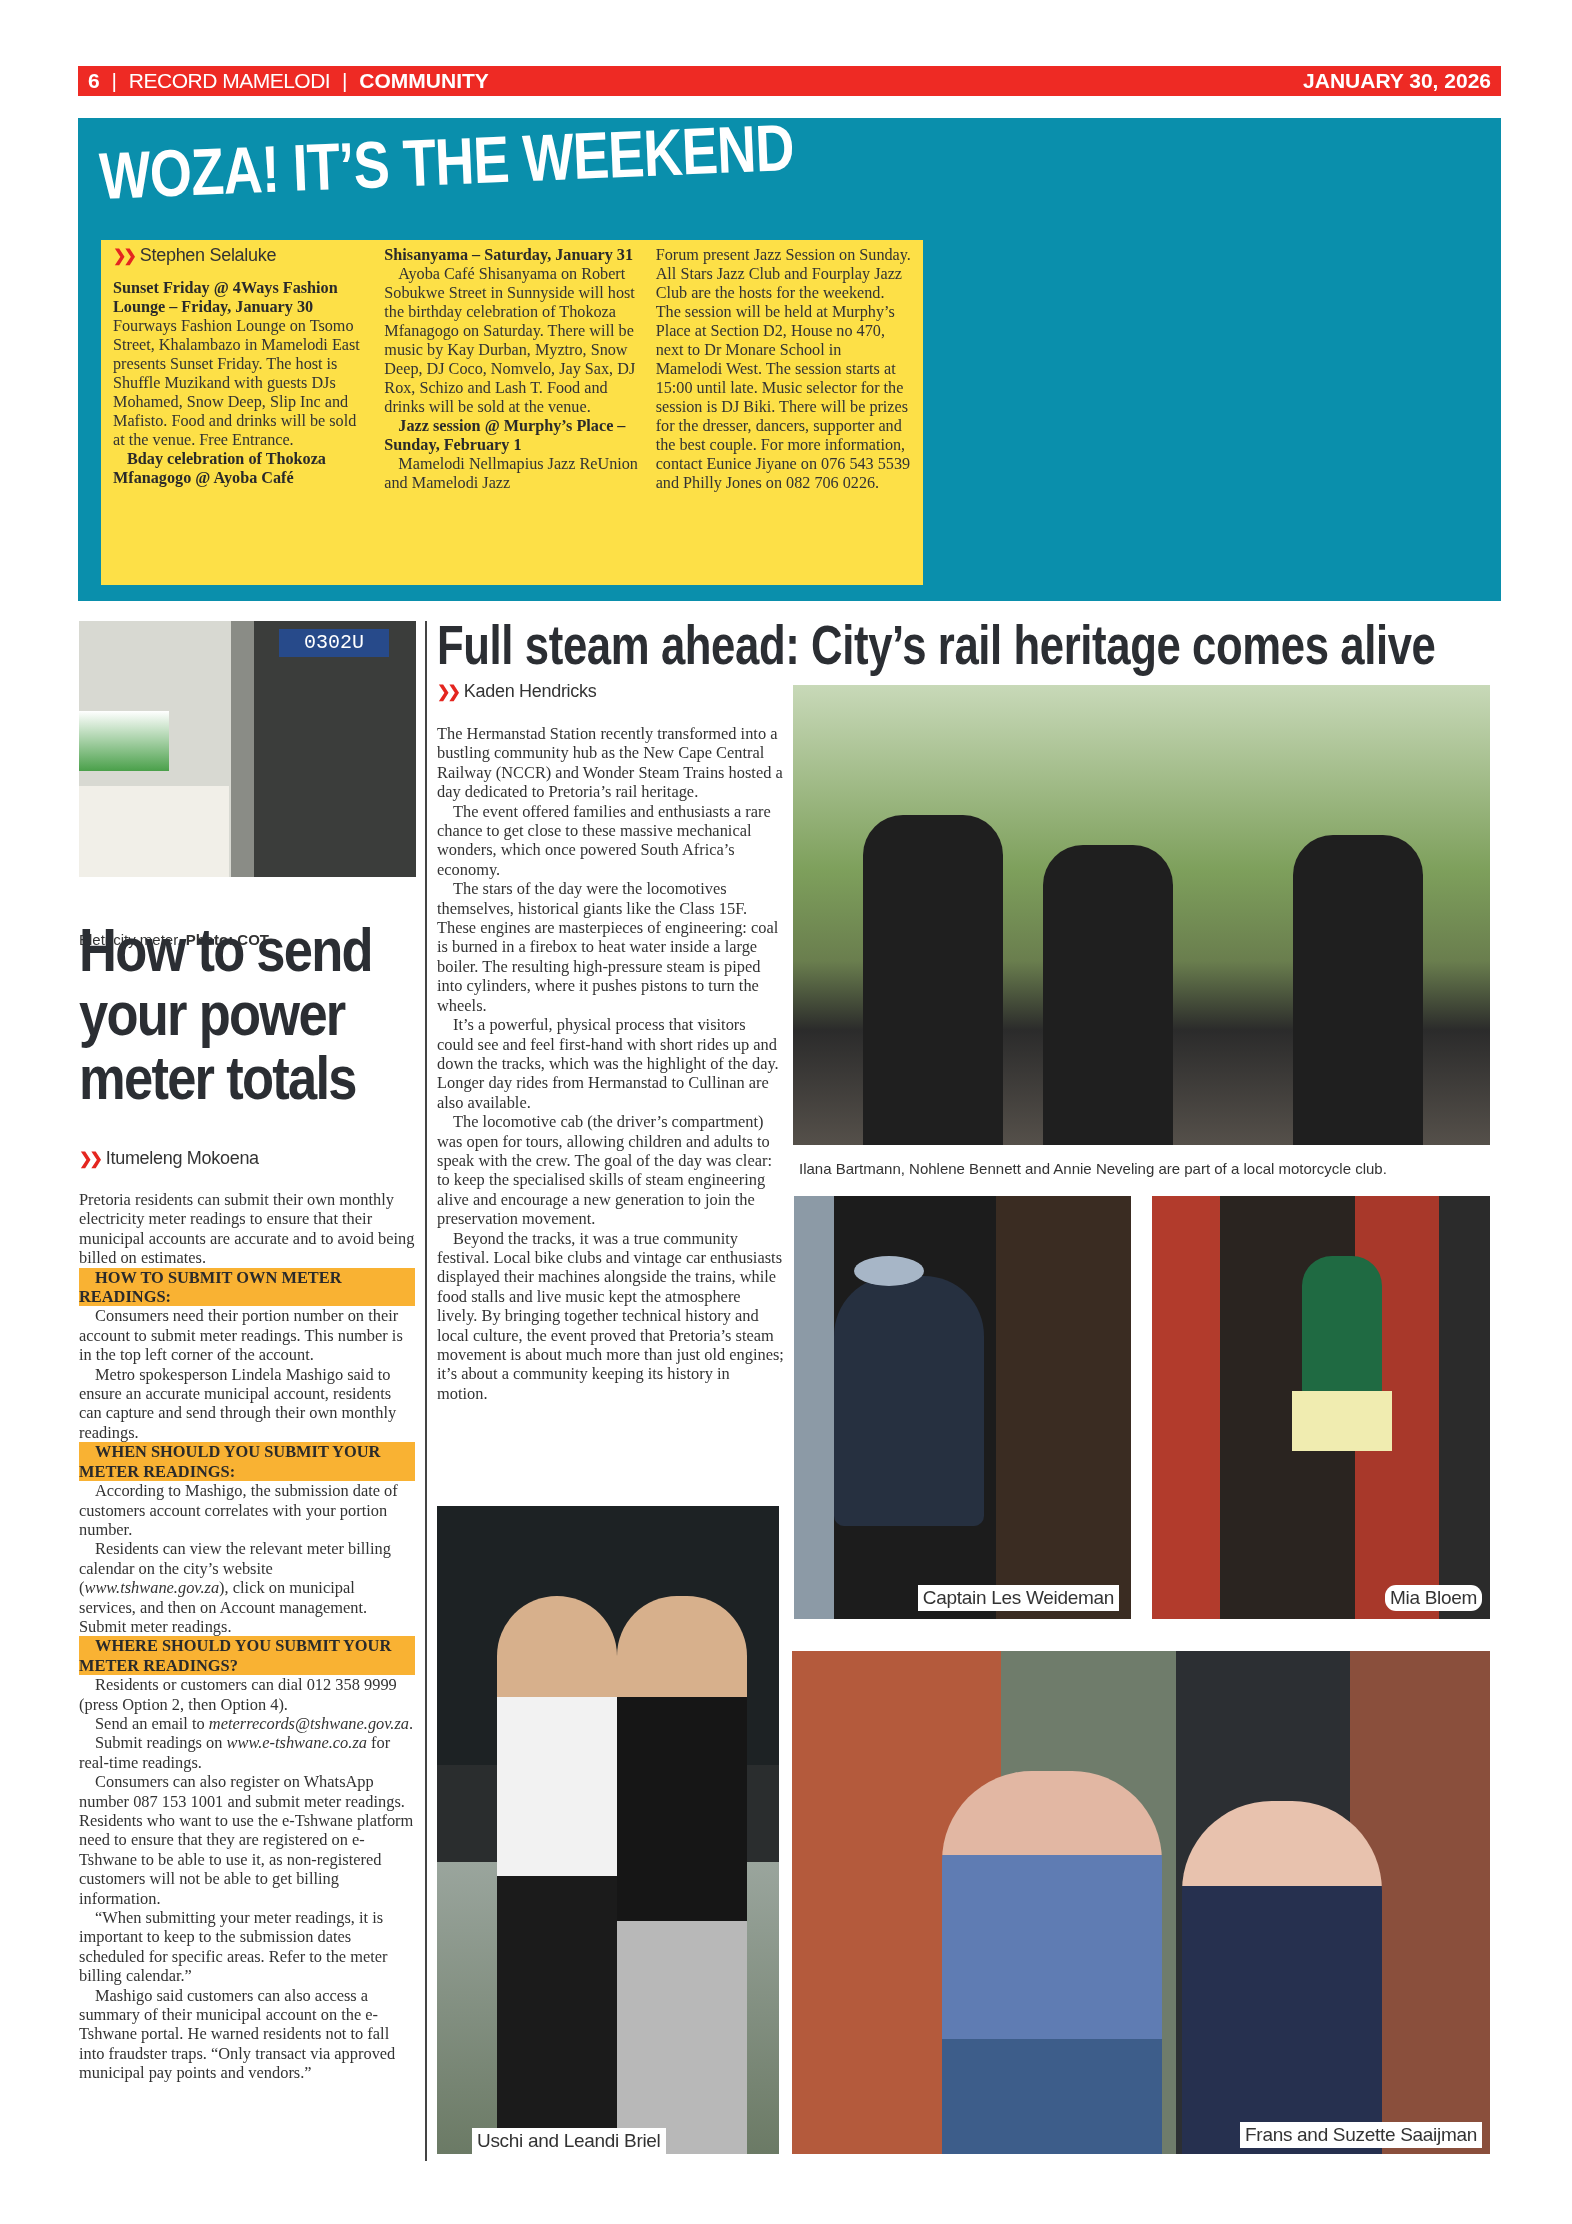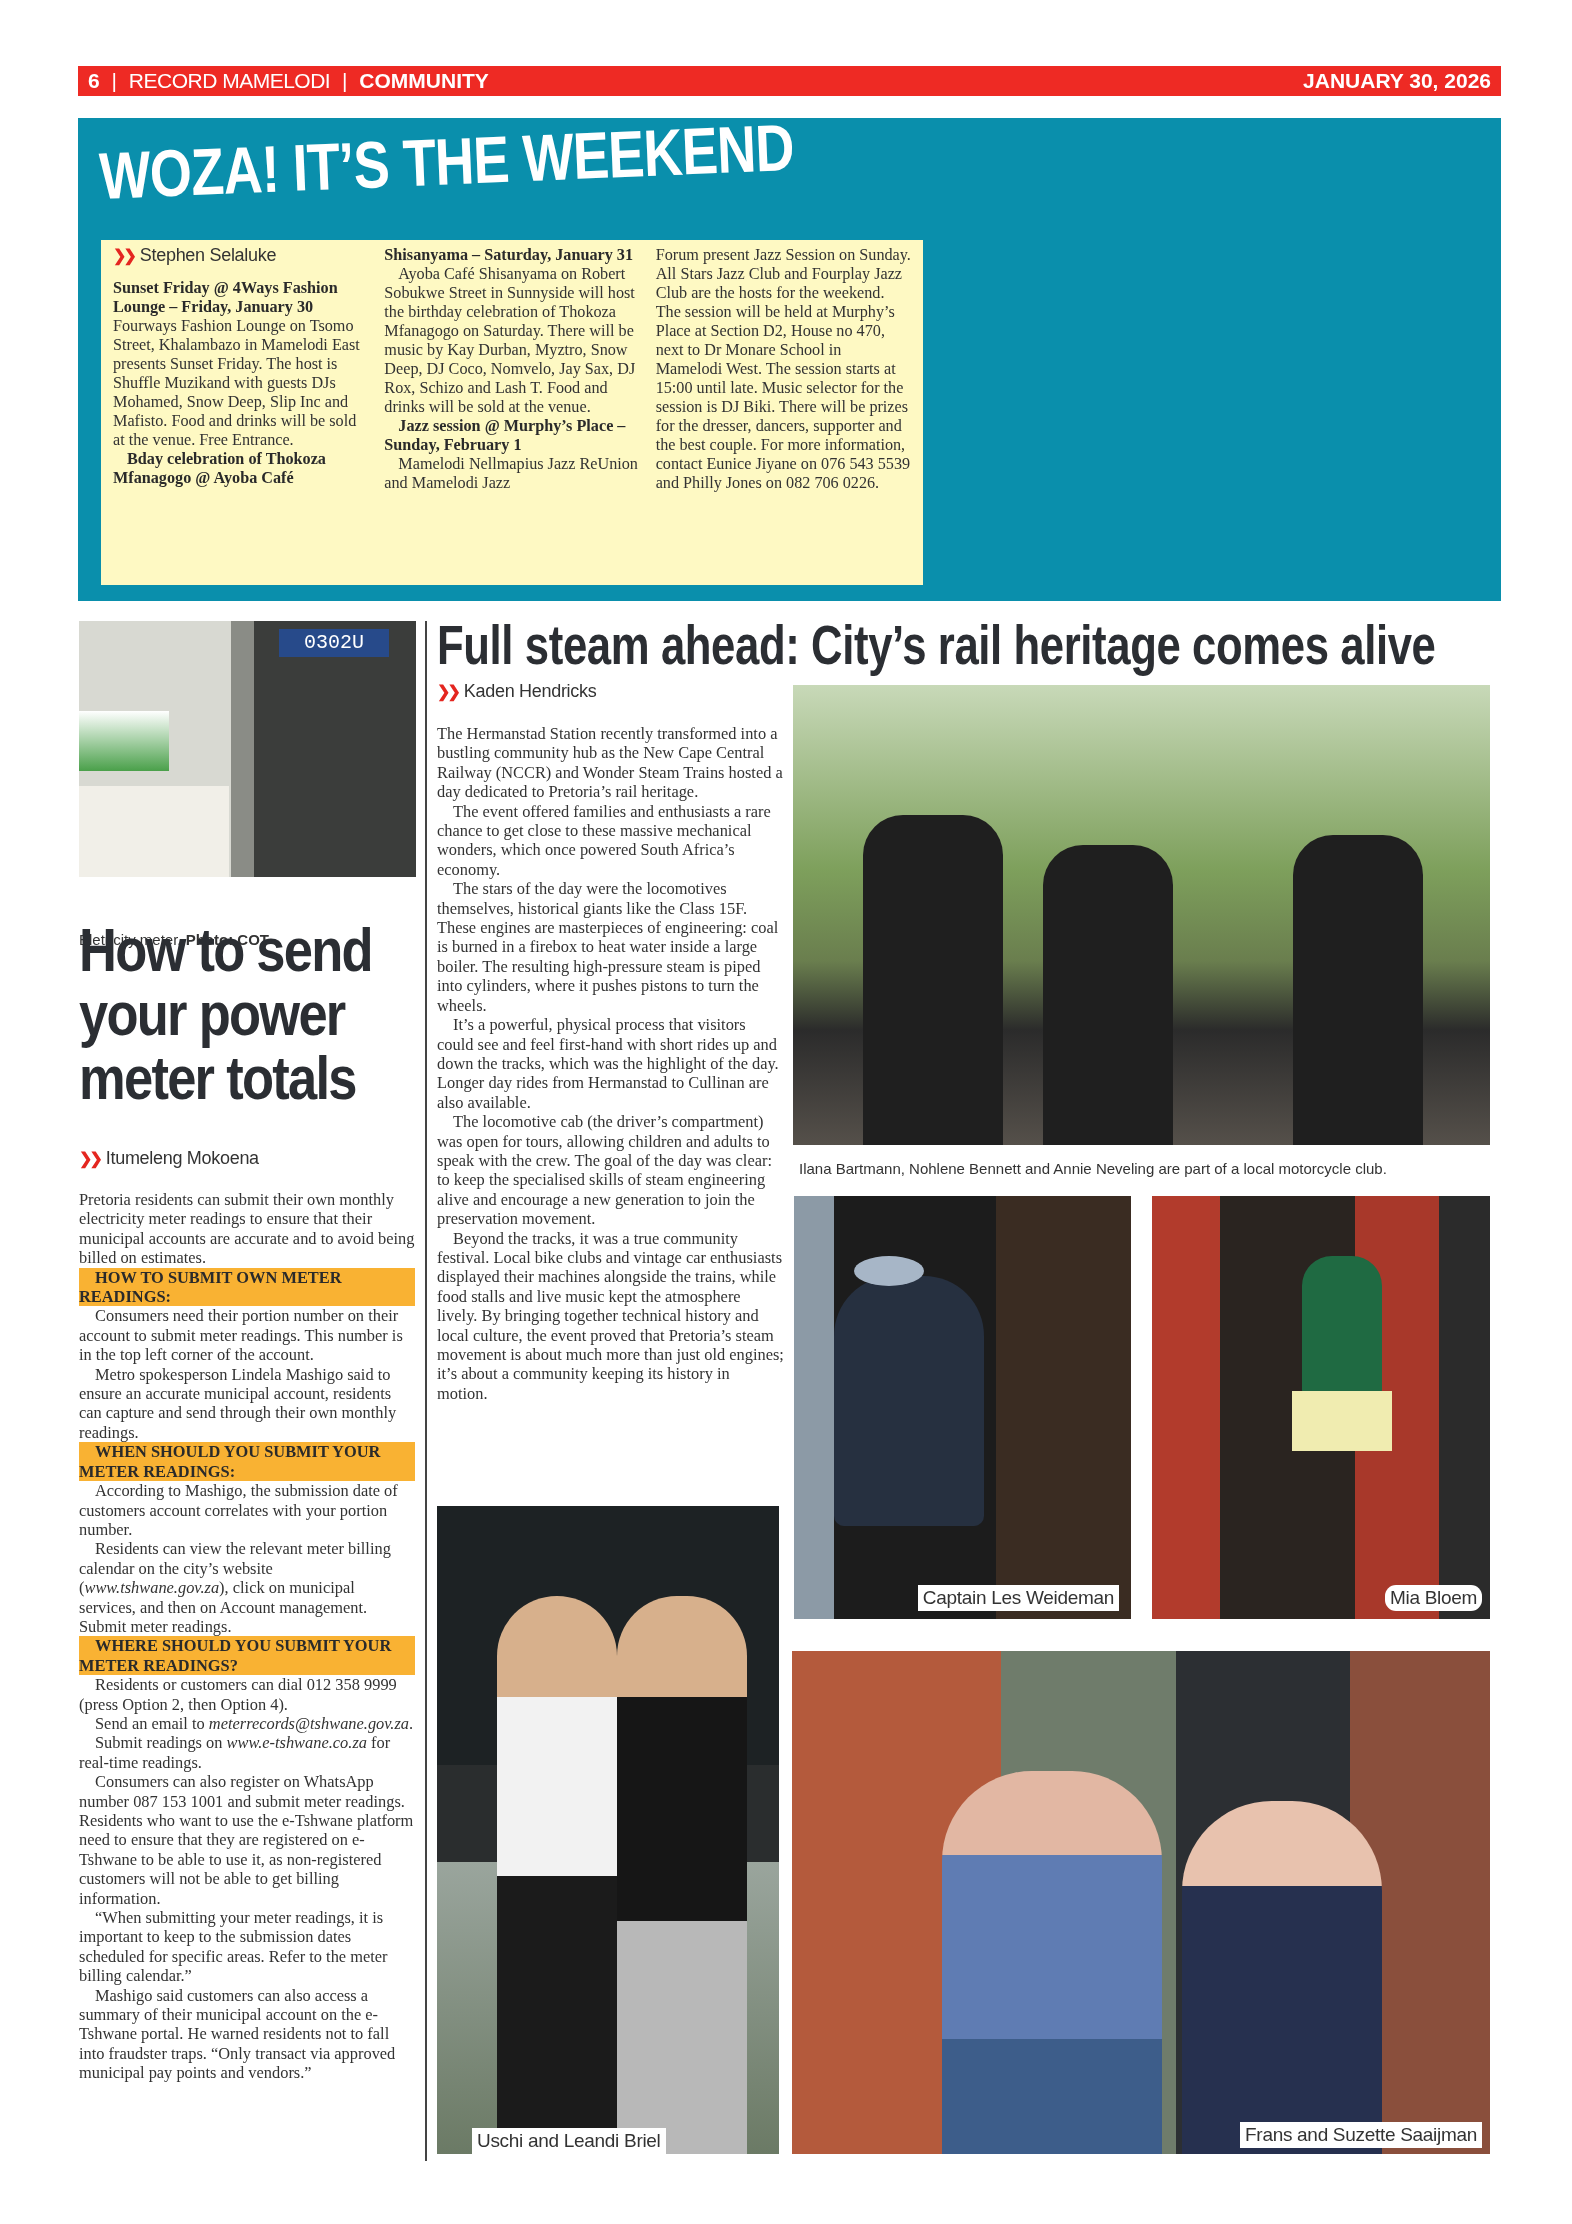--- a/index.html
+++ b/index.html
@@ -11,21 +11,21 @@
     font-family: "Liberation Sans", sans-serif; font-size: 21px; line-height: 30px; padding: 0 10px; display: flex; justify-content: space-between; }
   .topbar .left span { margin-right: 6px; }
   .topbar .pageno, .topbar .section, .topbar .date { font-weight: bold; }
   .topbar .pub { font-weight: normal; letter-spacing: -0.5px; }
   .topbar .sep { font-weight: normal; }
 
   
   .weekend { position: absolute; left: 78px; top: 118px; width: 1423px; height: 483px; background: #0a8fac; }
   .weekend-title { position: absolute; left: 20px; top: 20px; font-family: "Liberation Sans", sans-serif; font-weight: bold;
     font-size: 66px; color: #fff; transform: rotate(-2.4deg) scaleX(0.82); transform-origin: left top; letter-spacing: -1px; white-space: nowrap; }
-  .weekend-text { position: absolute; left: 23px; top: 122px; width: 822px; height: 345px; background: #fef9c3; padding: 6px 12px; display: flex; gap: 16px; }
+  .weekend-text { position: absolute; left: 23px; top: 122px; width: 822px; height: 345px; background: #fde047; padding: 6px 12px; display: flex; gap: 16px; }
   .wcol { flex: 1; font-size: 16.2px; line-height: 19px; color: #333; }
   .wcol p { text-indent: 14px; }
   .wcol p.noind { text-indent: 0; }
   .wcol b { color: #2a2a2a; }
   .byline { font-family: "Liberation Sans", sans-serif; font-size: 18px; color: #333; margin-bottom: 14px; letter-spacing: -0.3px; }
   .chev { color: #e42620; font-weight: bold; font-size: 16px; margin-right: 6px; letter-spacing: -3px; }
   .dj-photo { position: absolute; left: 858px; top: 24px; width: 552px; height: 448px; overflow: hidden;
     background: radial-gradient(ellipse at 30% 20%, #1c6b3a 0%, #0f2a1c 40%, #0b0f0d 80%); }
   .dj-photo .hat { position: absolute; left: 180px; top: -24px; width: 140px; height: 88px; border-radius: 50% 50% 30% 30%; background: repeating-linear-gradient(45deg,#c9c6c4 0 6px,#3a3637 6px 9px); }
   .dj-photo .face { position: absolute; left: 200px; top: 44px; width: 110px; height: 100px; border-radius: 45%; background: #6b3a26; }

